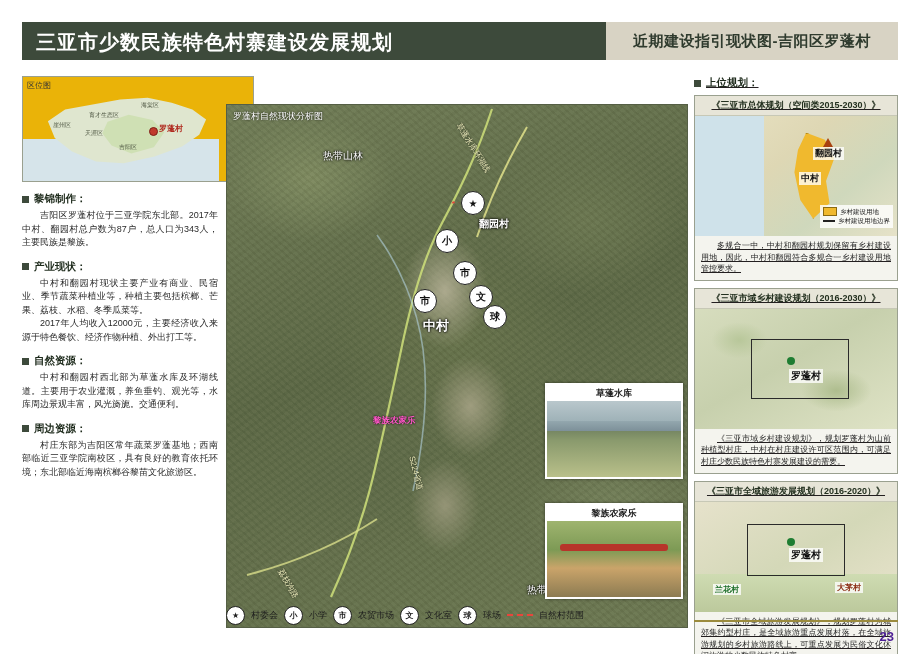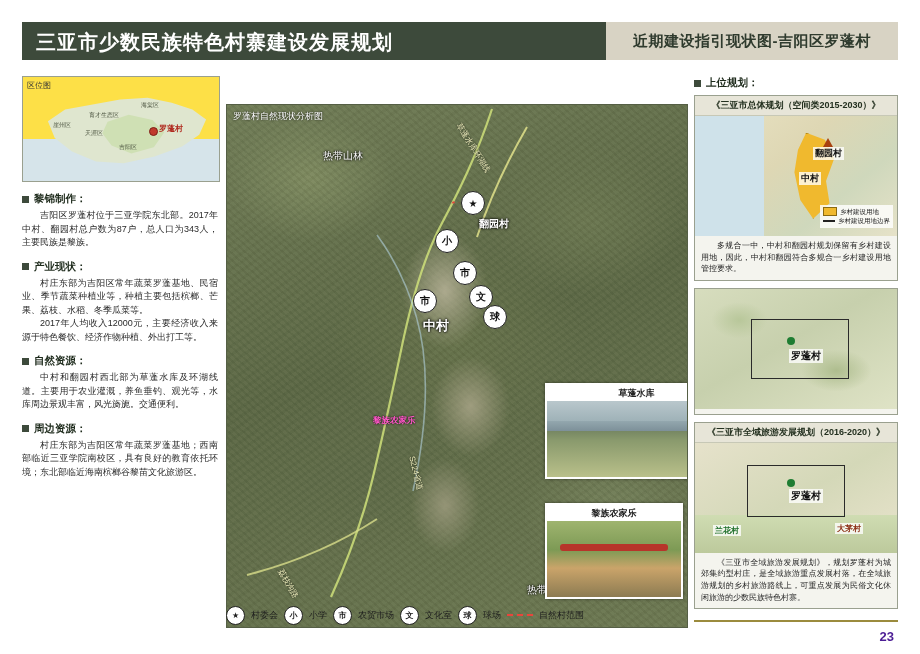--- a/index.html
+++ b/index.html
@@ -29,21 +29,21 @@
   .header-right-text{
     position:absolute;left:0;top:0;width:292px;height:38px;
     line-height:38px;text-align:center;
     font-size:15px;font-weight:bold;color:#2f3b2e;letter-spacing:0.5px;
   }
 
   
   .left-col{position:absolute;left:22px;top:76px;width:196px;height:540px;}
   .locmap{
     position:relative;width:196px;height:104px;
-    border:1px solid #9aa08f;background:#fde047;overflow:hidden;
+    border:1px solid #9aa08f;background:#eab308;overflow:hidden;padding-left:34px;
   }
   .locmap-label{
     position:absolute;left:4px;top:3px;font-size:8px;color:#333;z-index:4;
   }
   .locmap-land{
     position:absolute;left:18px;top:14px;width:172px;height:84px;
     background:#dfe6cf;
     clip-path:polygon(4% 36%,14% 22%,30% 16%,46% 10%,62% 8%,76% 14%,88% 22%,96% 34%,92% 52%,82% 66%,66% 78%,48% 86%,32% 84%,18% 72%,8% 56%);
   }
   .locmap-region{
@@ -173,21 +173,21 @@
   }
   .legend-ic{
     width:17px;height:17px;border-radius:50%;background:#fff;border:1.3px solid #222;
     display:flex;align-items:center;justify-content:center;font-size:8px;font-weight:bold;
   }
   .legend-dash{
     width:26px;height:0;border-top:2px dashed #e8453c;display:inline-block;
   }
 
   
-  .right-col{position:absolute;left:694px;top:76px;width:204px;height:545px;}
+  .right-col{position:absolute;left:694px;top:76px;width:204px;height:545px;text-decoration:underline;}
   .r-head{display:flex;align-items:center;gap:5px;margin-bottom:5px;}
   .panel{
     border:1px solid #9aa08f;background:#f4f4ee;margin-bottom:7px;
     padding:0 0 5px 0;
   }
   .panel-title{
     background:#e7e5d8;border-bottom:1px solid #c7c8b6;
     font-size:9px;font-weight:bold;color:#23301f;
     text-align:center;padding:3px 2px;
   }
@@ -277,21 +277,21 @@
         <span class="sec-title">黎锦制作：</span>
       </div>
       <div class="sec-body">吉阳区罗蓬村位于三亚学院东北部。2017年中村、翻园村总户数为87户，总人口为343人，主要民族是黎族。</div>
     </div>
 
     <div class="sec">
       <div class="sec-head">
         <span class="bullet"></span>
         <span class="sec-title">产业现状：</span>
       </div>
-      <div class="sec-body">村庄东部为吉阳区常年蔬菜罗蓬基地、民宿业、季节蔬菜种植业等，种植主要包括槟榔、芒果、荔枝、水稻、冬季瓜菜等。</div>
+      <div class="sec-body">中村和翻园村现状主要产业有商业、民宿业、季节蔬菜种植业等，种植主要包括槟榔、芒果、荔枝、水稻、冬季瓜菜等。</div>
       <div class="sec-body">2017年人均收入12000元，主要经济收入来源于特色餐饮、经济作物种植、外出打工等。</div>
     </div>
 
     <div class="sec">
       <div class="sec-head">
         <span class="bullet"></span>
         <span class="sec-title">自然资源：</span>
       </div>
       <div class="sec-body">中村和翻园村西北部为草蓬水库及环湖线道。主要用于农业灌溉，养鱼垂钓、观光等，水库周边景观丰富，风光旖旎。交通便利。</div>
     </div>
@@ -332,21 +332,21 @@
     <div class="map-road-label" style="left:190px;top:350px;transform:rotate(76deg);transform-origin:left top;">S224省道</div>
     <div class="map-road-label" style="left:58px;top:462px;transform:rotate(60deg);transform-origin:left top;">荔枝沟路</div>
 
     <div class="map-icon" style="left:234px;top:86px;">★</div>
     <div class="map-icon" style="left:208px;top:124px;">小</div>
     <div class="map-icon" style="left:226px;top:156px;">市</div>
     <div class="map-icon" style="left:186px;top:184px;">市</div>
     <div class="map-icon" style="left:242px;top:180px;">文</div>
     <div class="map-icon" style="left:256px;top:200px;">球</div>
 
-    <div class="photo" style="left:318px;top:278px;width:134px;height:92px;padding-left:45px;">
+    <div class="photo" style="left:318px;top:278px;width:134px;height:92px;">
       <div class="photo-img img-reservoir"></div>
       <div class="photo-cap">草蓬水库</div>
     </div>
     <div class="photo" style="left:318px;top:398px;width:134px;height:92px;">
       <div class="photo-img img-limin"></div>
       <div class="photo-cap">黎族农家乐</div>
     </div>
   </div>
 
   <div class="legend">
@@ -386,26 +386,28 @@
           <div class="ml-row">
             <span class="ml-sw2"></span>
             <span>乡村建设用地边界</span>
           </div>
         </div>
       </div>
       <div class="panel-text">多规合一中，中村和翻园村规划保留有乡村建设用地，因此，中村和翻园符合多规合一乡村建设用地管控要求。</div>
     </div>
 
     <div class="panel">
+      <div class="panel-title">《三亚市域乡村建设规划（2016-2030）》</div>
       <div class="panel-img pi2">
         <div class="patch"></div>
         <div class="marker-box" style="left:56px;top:30px;width:96px;height:58px;"></div>
         <div class="marker-dot" style="left:92px;top:48px;"></div>
         <div class="marker-label" style="left:94px;top:60px;font-size:10px;">罗蓬村</div>
       </div>
+      <div class="panel-text">《三亚市域乡村建设规划》，规划罗蓬村为山前种植型村庄，中村在村庄建设许可区范围内，可满足村庄少数民族特色村寨发展建设的需要。</div>
     </div>
 
     <div class="panel">
       <div class="panel-title">《三亚市全域旅游发展规划（2016-2020）》</div>
       <div class="panel-img pi3" style="height:110px;">
         <div class="band"></div>
         <div class="marker-box" style="left:52px;top:22px;width:96px;height:50px;"></div>
         <div class="marker-dot" style="left:92px;top:36px;"></div>
         <div class="marker-label" style="left:94px;top:46px;font-size:10px;">罗蓬村</div>
         <div class="marker-label" style="left:18px;top:82px;font-size:8px;color:#1e6f2a;">兰花村</div>

